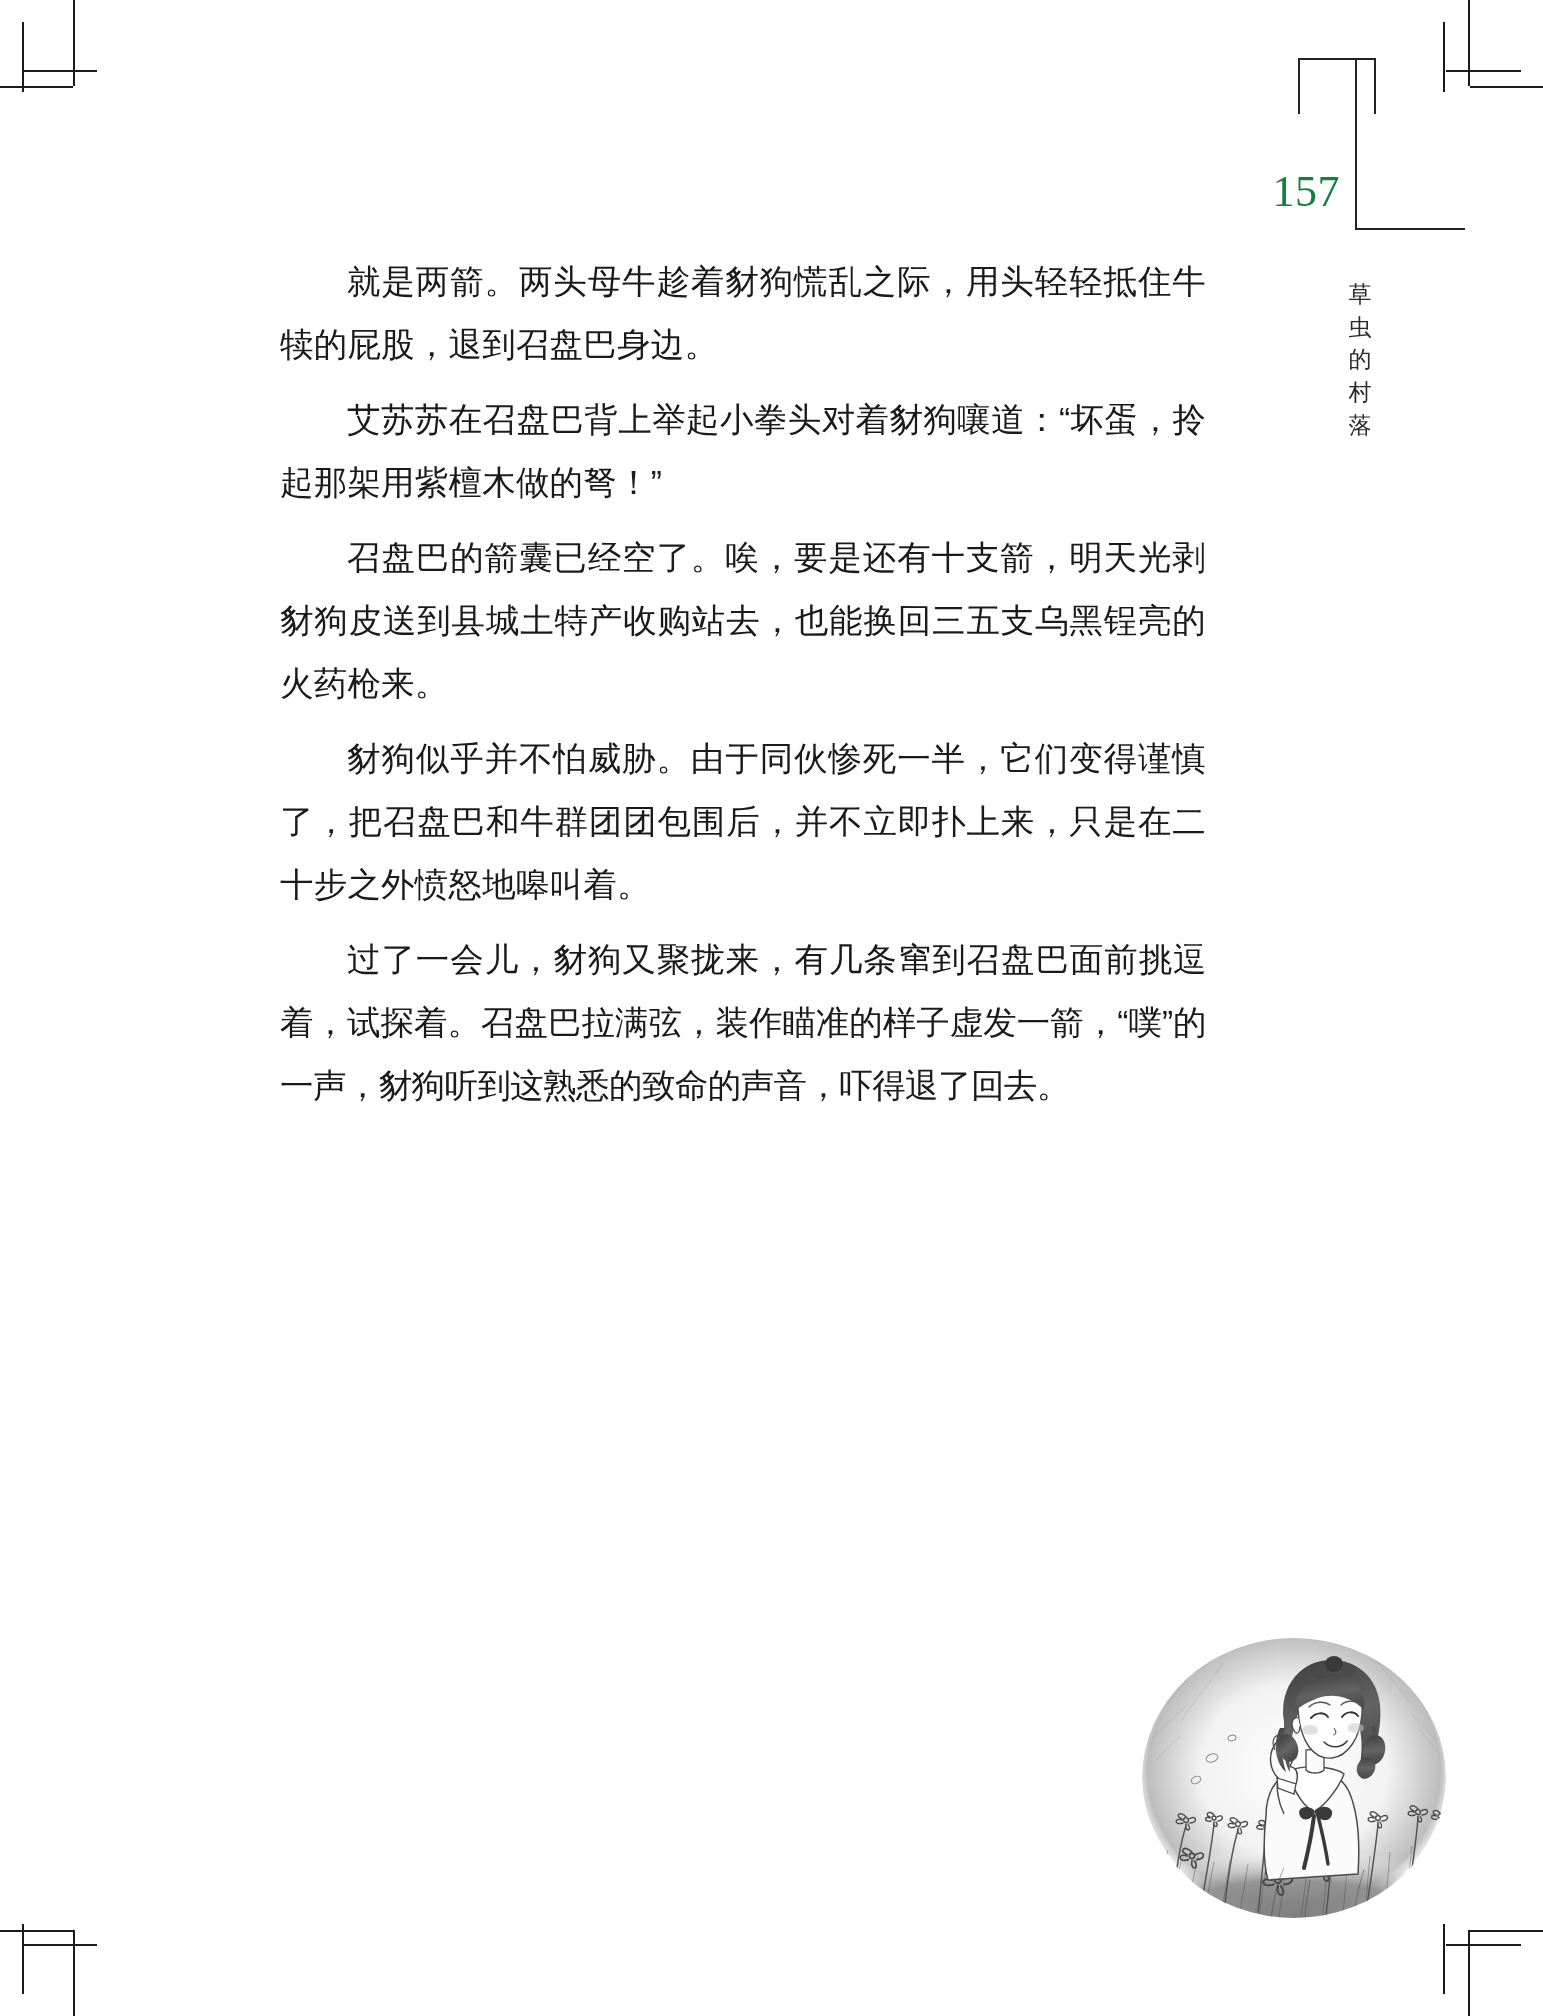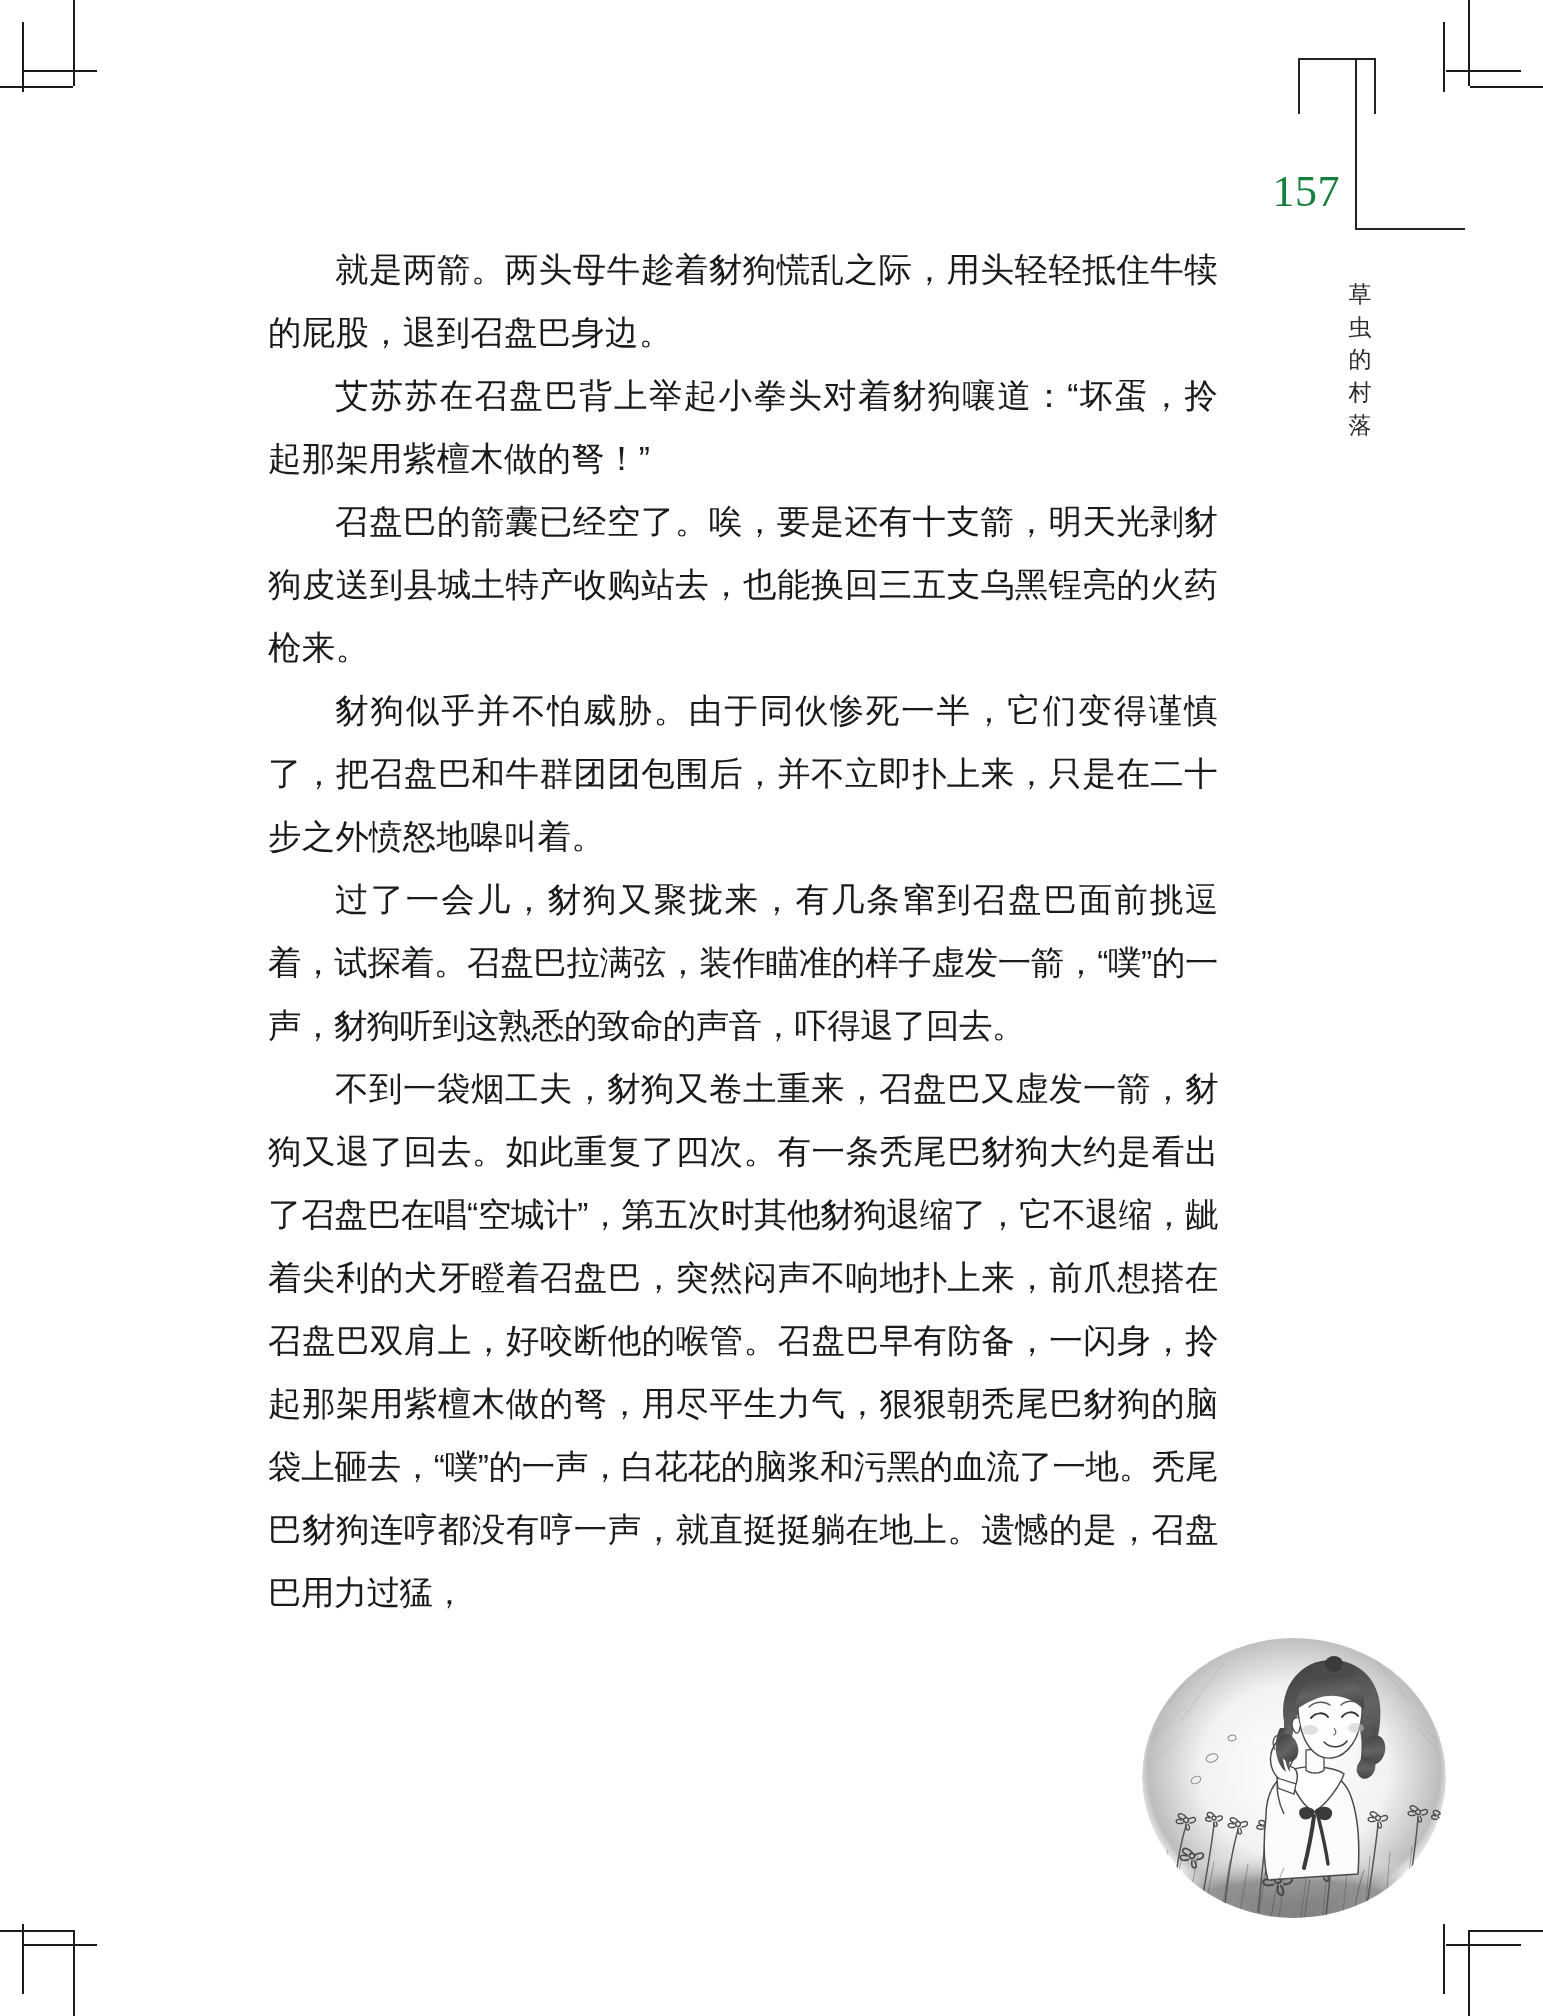--- a/index.html
+++ b/index.html
@@ -89,21 +89,21 @@
     top: 238px;
     width: 950px;
     font-size: 33.5px;
     line-height: 63px;
     color: #1a1a1a;
     text-align: justify;
     text-justify: inter-character;
     letter-spacing: 0.2px;
   }
   .body-text p {
-    margin: 0;
+    margin: 12px;
     text-indent: 2em;
     text-align: justify;
     text-align-last: left;
   }
   .body-text p.tight { letter-spacing: -0.6px; }
 
   
   .illustration {
     position: absolute;
     left: 1128px;
@@ -164,21 +164,20 @@
     <span>村</span>
     <span>落</span>
   </div>
 
   <div class="body-text">
     <p>就是两箭。两头母牛趁着豺狗慌乱之际，用头轻轻抵住牛犊的屁股，退到召盘巴身边。</p>
     <p>艾苏苏在召盘巴背上举起小拳头对着豺狗嚷道：“坏蛋，拎起那架用紫檀木做的弩！”</p>
     <p>召盘巴的箭囊已经空了。唉，要是还有十支箭，明天光剥豺狗皮送到县城土特产收购站去，也能换回三五支乌黑锃亮的火药枪来。</p>
     <p>豺狗似乎并不怕威胁。由于同伙惨死一半，它们变得谨慎了，把召盘巴和牛群团团包围后，并不立即扑上来，只是在二十步之外愤怒地嗥叫着。</p>
     <p class="tight">过了一会儿，豺狗又聚拢来，有几条窜到召盘巴面前挑逗着，试探着。召盘巴拉满弦，装作瞄准的样子虚发一箭，“噗”的一声，豺狗听到这熟悉的致命的声音，吓得退了回去。</p>
-    <p class="tight">不到一袋烟工夫，豺狗又卷土重来，召盘巴又虚发一箭，豺狗又退了回去。如此重复了四次。有一条秃尾巴豺狗大约是看出了召盘巴在唱“空城计”，第五次时其他豺狗退缩了，它不退缩，龇着尖利的犬牙瞪着召盘巴，突然闷声不响地扑上来，前爪想搭在召盘巴双肩上，好咬断他的喉管。召盘巴早有防备，一闪身，拎起那架用紫檀木做的弩，用尽平生力气，狠狠朝秃尾巴豺狗的脑袋上砸去，“噗”的一声，白花花的脑浆和污黑的血流了一地。秃尾巴豺狗连哼都没有哼一声，就直挺挺躺在地上。遗憾的是，召盘巴用力过猛，</p>
   </div>
 
   <div class="illustration">
     <svg viewBox="0 0 330 310" xmlns="http://www.w3.org/2000/svg" aria-hidden="true">
       <defs>
         <radialGradient id="vig" cx="50%" cy="48%" r="56%">
           <stop offset="0%" stop-color="#ffffff" stop-opacity="1"></stop>
           <stop offset="55%" stop-color="#f2f2f2" stop-opacity="1"></stop>
           <stop offset="86%" stop-color="#bdbdbd" stop-opacity="1"></stop>
           <stop offset="100%" stop-color="#ffffff" stop-opacity="0"></stop>

